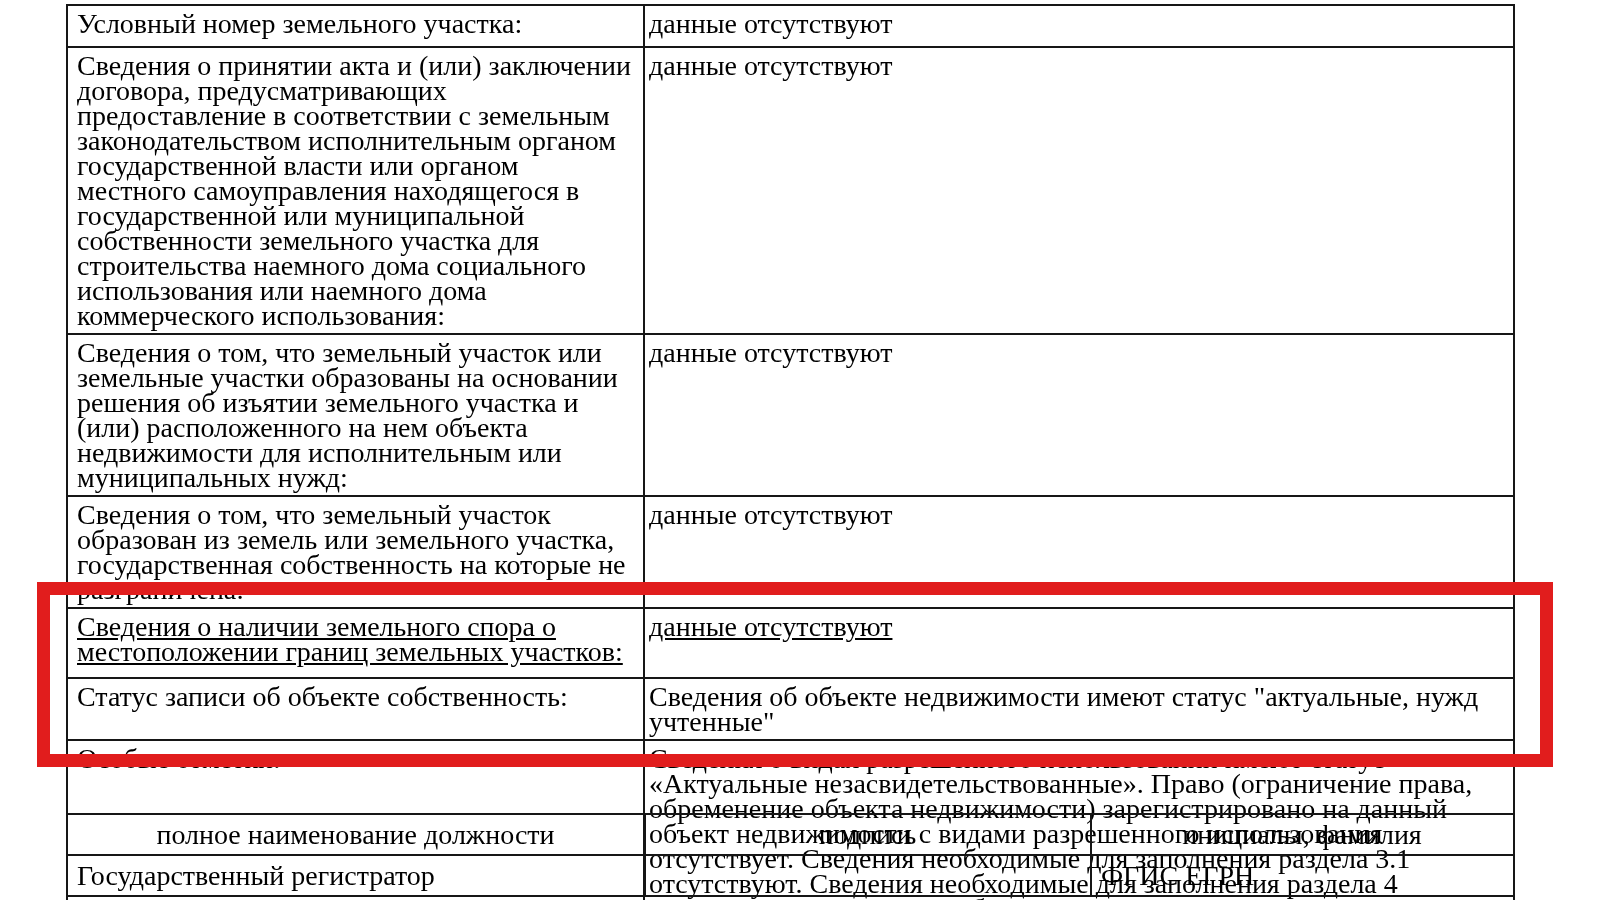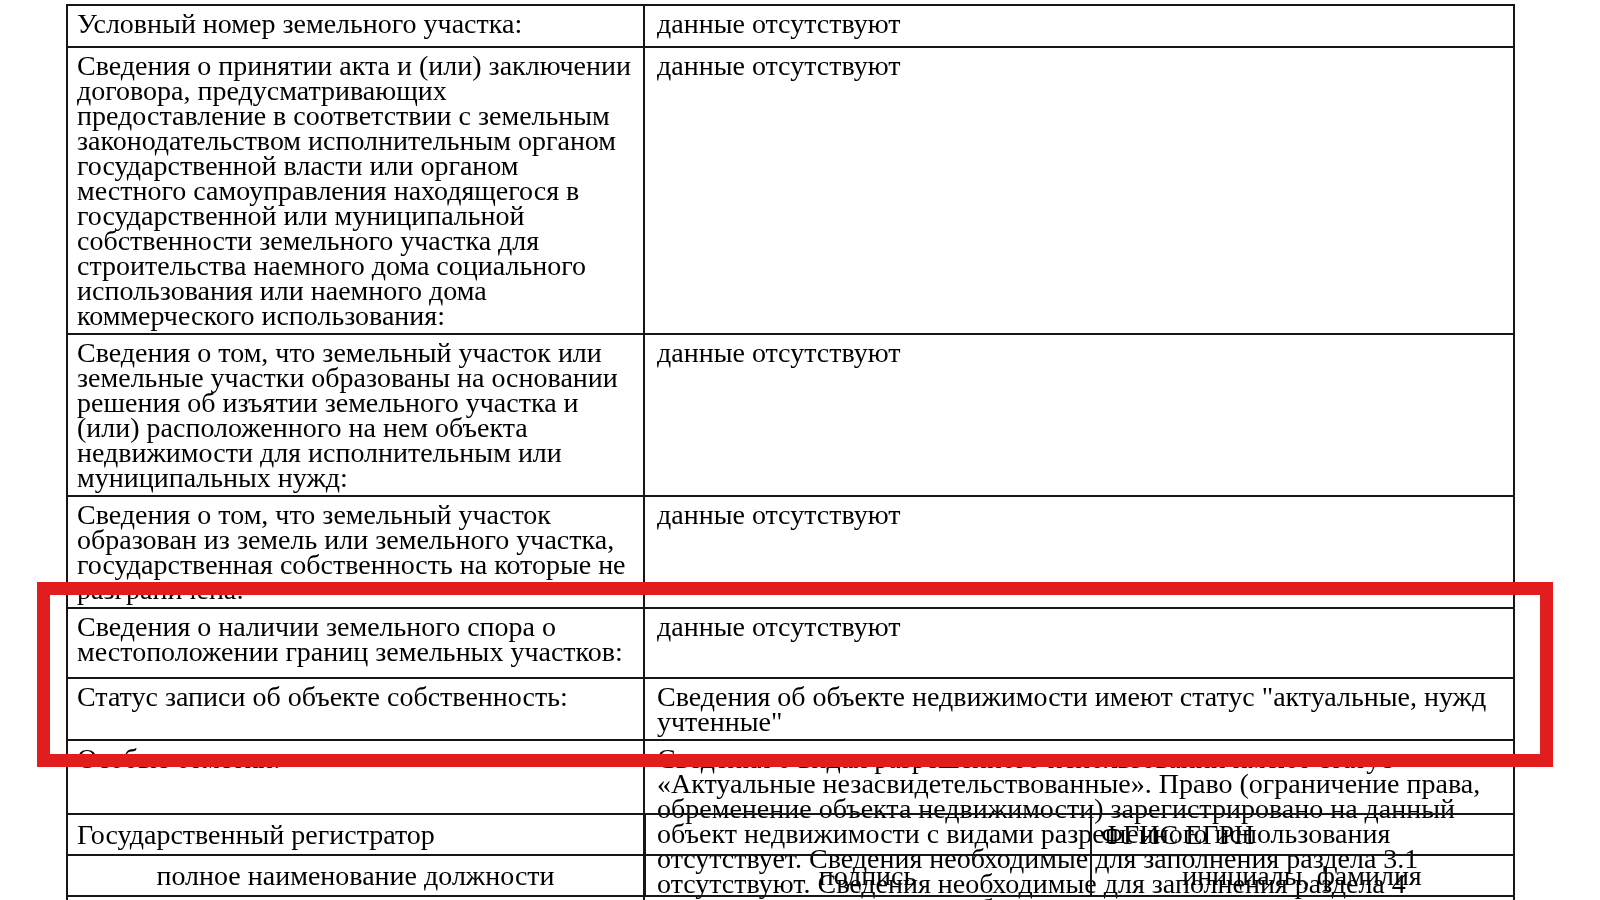--- a/index.html
+++ b/index.html
@@ -26,26 +26,26 @@
     border: 2px solid #161616;
     vertical-align: top;
     padding: 5px 10px 5px 9px;
     font-size: 28px;
     line-height: 25px;
     word-wrap: break-word;
   }
   .main-table { top: 4px; }
   .main-table .c1 { width: 577px; }
   .main-table .c2 { width: 870px; }
-  .main-table .c2 td, .main-table td.val { padding-left: 12px; }
+  .main-table .c2 td, .main-table td.val { padding-left: 4px; }
   tr.r1 td { height: 30px; }
   tr.r2 td { height: 202px; }
   tr.r3 td { height: 132px; }
   tr.r4 td { height: 78px; }
-  tr.r5 td { height: 58px; }
+  tr.r5 td { height: 58px; text-decoration: underline; }
   tr.r6 td { height: 26px; }
   tr.r7 td { height: 158px; }
   tr.r8 td { height: 28px; }
   tr.dbl td { border-bottom: 7px double #161616; }
 
   .sig-table { top: 813px; }
   .sig-table td { height: 29px; vertical-align: middle; }
   .sig-table .sc1 { width: 578px; }
   .sig-table .sc2 { width: 446px; }
   .sig-table .sc3 { width: 423px; }
@@ -107,23 +107,23 @@
 <div class="highlight-box" style="border-color: rgb(225, 29, 29);"></div>
 
 <table class="sig-table">
   <colgroup>
       <col class="sc1">
       <col class="sc2">
       <col class="sc3">
     </colgroup>
   <tbody>
       <tr>
+    <td class="center">полное наименование должности</td>
+    <td class="center">подпись</td>
+    <td class="center">инициалы, фамилия</td>
+  </tr>
+  <tr>
     <td>Государственный регистратор</td>
     <td></td>
     <td>ФГИС ЕГРН</td>
-  </tr>
-  <tr>
-    <td class="center">полное наименование должности</td>
-    <td class="center">подпись</td>
-    <td class="center">инициалы, фамилия</td>
   </tr>
 </tbody>
   </table>
 
 </body></html>

